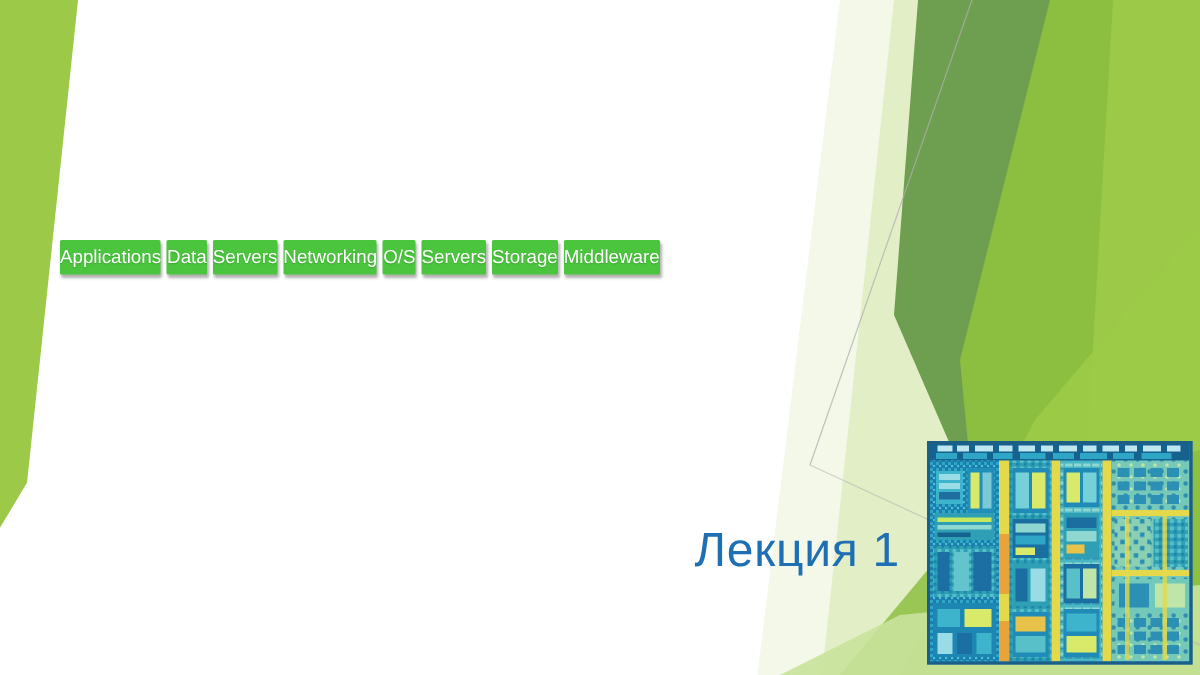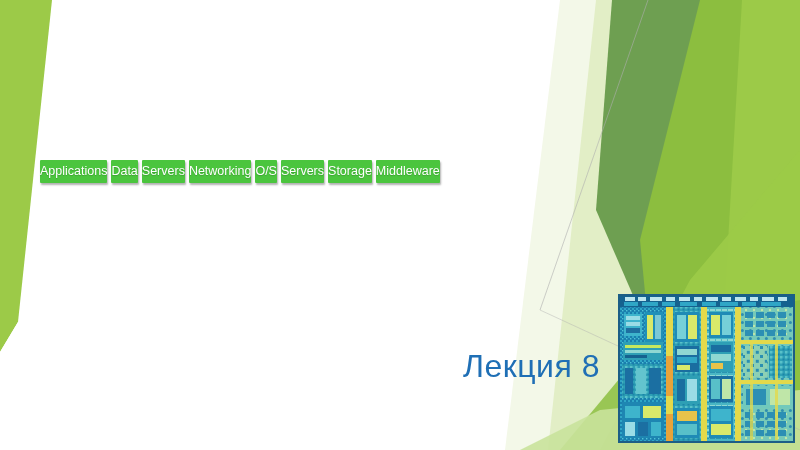--- a/index.html
+++ b/index.html
@@ -119,21 +119,21 @@
 
     <polyline points="648,0 540,310" fill="none" stroke="#AFAFAF" stroke-width="0.8" opacity="0.75"></polyline>
     <polyline points="540,310 800,430" fill="none" stroke="#AFAFAF" stroke-width="0.8" opacity="0.55"></polyline>
 
     <polygon points="0,0 52,0 18,322 0,352" fill="#9CCA48"></polygon>
     <polygon points="0,352 18,322 40,330 0,450" fill="#FFFFFF"></polygon>
   </svg>
 
 
   <div id="subtitle-block">
-    <span class="sub-text">Лекция 8</span>
+    <span class="sub-text">Лекция 1</span>
   </div>
 
   <div id="stack">
     <div class="stack-chip">
       <span class="chip-label">Applications</span>
     </div>
     <div class="stack-chip">
       <span class="chip-label">Data</span>
     </div>
     <div class="stack-chip">

